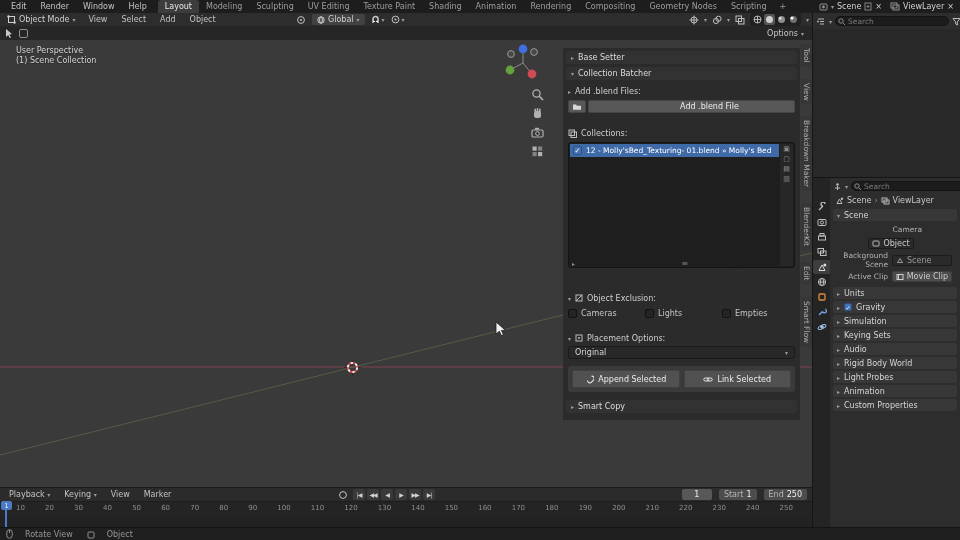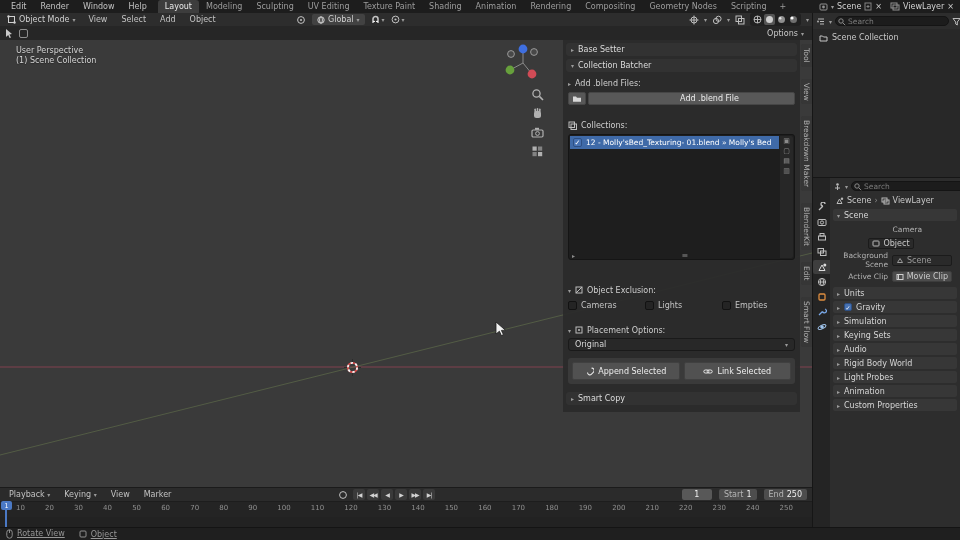--- a/index.html
+++ b/index.html
@@ -43,21 +43,21 @@
 
   
   .navcol { position:absolute; left:531px; top:48px; display:flex; flex-direction:column; gap:6px; }
   .navcol svg { opacity:.85; }
 
   
   .vtabs { position:absolute; right:0; top:4px; width:12px; display:flex; flex-direction:column; gap:12px; align-items:center; }
   .vtab { writing-mode:vertical-rl; font-size:7.5px; color:#b2b2b2; background:#33333388; border-radius:2px 0 0 2px; padding:4px 1px; white-space:nowrap; }
 
   
-  .npanel { position:absolute; left:563px; top:0; width:237px; height:372px; background:#2b2b2bf0; }
+  .npanel { position:absolute; left:563px; top:8px; width:237px; height:372px; background:#2b2b2bf0; }
   .np-head { position:absolute; left:3px; right:3px; height:13px; background:#323232; border-radius:3px; display:flex; align-items:center; gap:4px; padding:0 5px; color:#dcdcdc; }
   .np-row { position:absolute; left:5px; right:5px; display:flex; align-items:center; gap:4px; color:#cfcfcf; }
   .btn { background:#585858; border:1px solid #464646; border-radius:2px; color:#ececec; display:flex; align-items:center; justify-content:center; height:13px; }
   .clist { position:absolute; left:5px; right:5px; top:94px; height:126px; background:#1e1e1e; border:1px solid #151515; border-radius:3px; }
   .clist-sel { position:absolute; left:1px; right:15px; top:1px; height:13px; background:#3f6aa8; display:flex; align-items:center; gap:4px; padding:0 3px; color:#fff; white-space:nowrap; overflow:hidden; }
   .clist-tools { position:absolute; right:1px; top:1px; bottom:1px; width:13px; background:#272727; border-radius:0 2px 2px 0; display:flex; flex-direction:column; align-items:center; padding-top:1px; gap:2px; color:#8b8b8b; font-size:7px; }
   .cb { width:9px; height:9px; background:#242424; border:1px solid #121212; border-radius:2px; flex:none; }
   .cbc { width:9px; height:9px; background:#4772b3; border:1px solid #2d4f83; border-radius:2px; color:#fff; font-size:7px; line-height:8px; text-align:center; flex:none; }
   .cbcell { flex:1; display:flex; align-items:center; gap:4px; color:#c4c4c4; }
   .dropdown { position:absolute; left:5px; right:5px; top:298px; height:13px; background:#282828; border:1px solid #1a1a1a; border-radius:3px; display:flex; align-items:center; padding:0 6px; color:#d6d6d6; }
@@ -95,21 +95,21 @@
   .sechip { background:#4d4d4d; border-radius:2px; height:11px; display:flex; align-items:center; gap:3px; padding:0 5px; }
   .sechip .lab { color:#b5b5b5; } .sechip .val { color:#f0f0f0; }
   .ruler { position:absolute; left:0; right:0; top:13px; height:16px; background:#242424; border-top:1px solid #1d1d1d; }
   .ticks { display:flex; justify-content:space-between; padding:2px 19px 0 16px; color:#8f8f8f; font-size:7px; }
   .tracks { position:absolute; left:0; right:0; top:29px; bottom:0; background:#222; }
   .playhead-line { position:absolute; left:5px; top:13px; bottom:0; width:2px; background:#4b79c4; }
   .playhead-tag { position:absolute; left:1px; top:13px; width:11px; height:9px; background:#4b79c4; border-radius:2px; color:#fff; font-size:6.5px; display:flex; align-items:center; justify-content:center; }
 
   
   .statusbar { left:0; top:527px; width:960px; height:13px; background:#1f1f1f; border-top:1px solid #141414; display:flex; align-items:center; gap:14px; padding:0 6px; color:#969696; }
-  .sb-item { display:flex; align-items:flex-start; gap:4px;text-decoration:underline; }
+  .sb-item { display:flex; align-items:flex-end; gap:12px; }
 </style>
 </head>
 <body>
 
 <div class="screen">
 
   <div class="abs topbar">
     <div class="row">
 
     <span class="menu">Edit</span>
@@ -478,26 +478,20 @@
             <circle cx="3" cy="3" r="2.2" fill="none" stroke="#8a8a8a"></circle>
             <line x1="4.8" y1="4.8" x2="7.2" y2="7.2" stroke="#8a8a8a"></line>
           </svg>
         <input class="search" placeholder="Search" style="">
       </span>
       <span>
           <svg width="9" height="9">
             <path d="M1 1.5h7L5.3 5v3L3.7 7V5z" fill="none" stroke="#b9b9b9"></path>
           </svg>
         </span>
-    </div>
-    <div class="out-item">
-      <svg width="9" height="8">
-          <path d="M1 2h2.5l1 1H8v4H1z" fill="none" stroke="#c5c5c5"></path>
-        </svg>
-      <span>Scene Collection</span>
     </div>
   </div>
 
   <div class="abs properties">
     <div class="pstrip">
       <span class="pico">
           <svg width="10" height="10">
             <path d="M2 8l4-4M6 4a2 2 0 1 1 2-2" fill="none" stroke="#bdbdbd" stroke-width="1.3"></path>
           </svg>
         </span>

